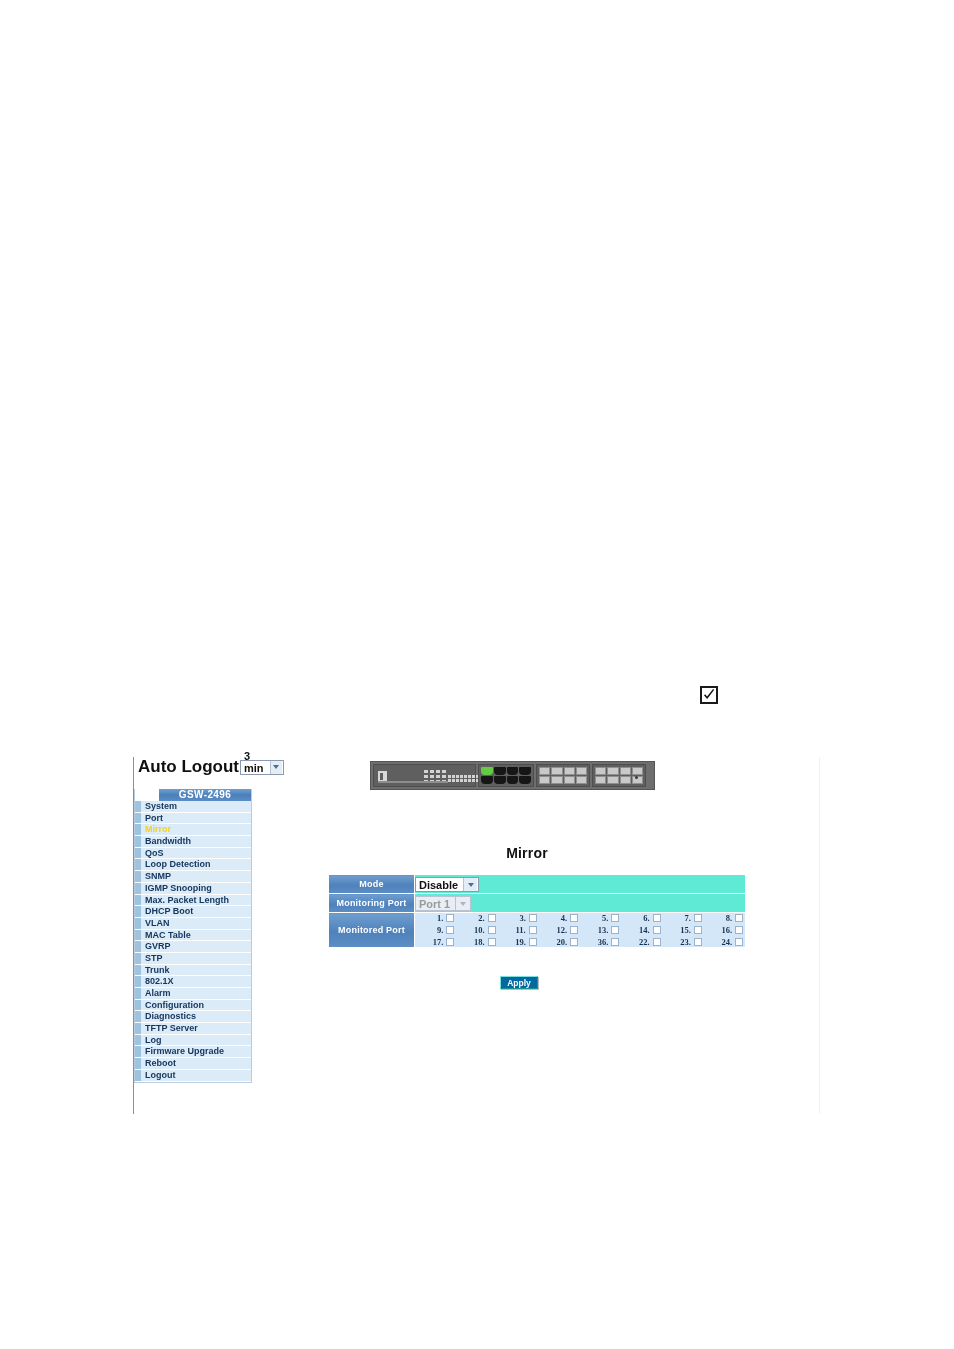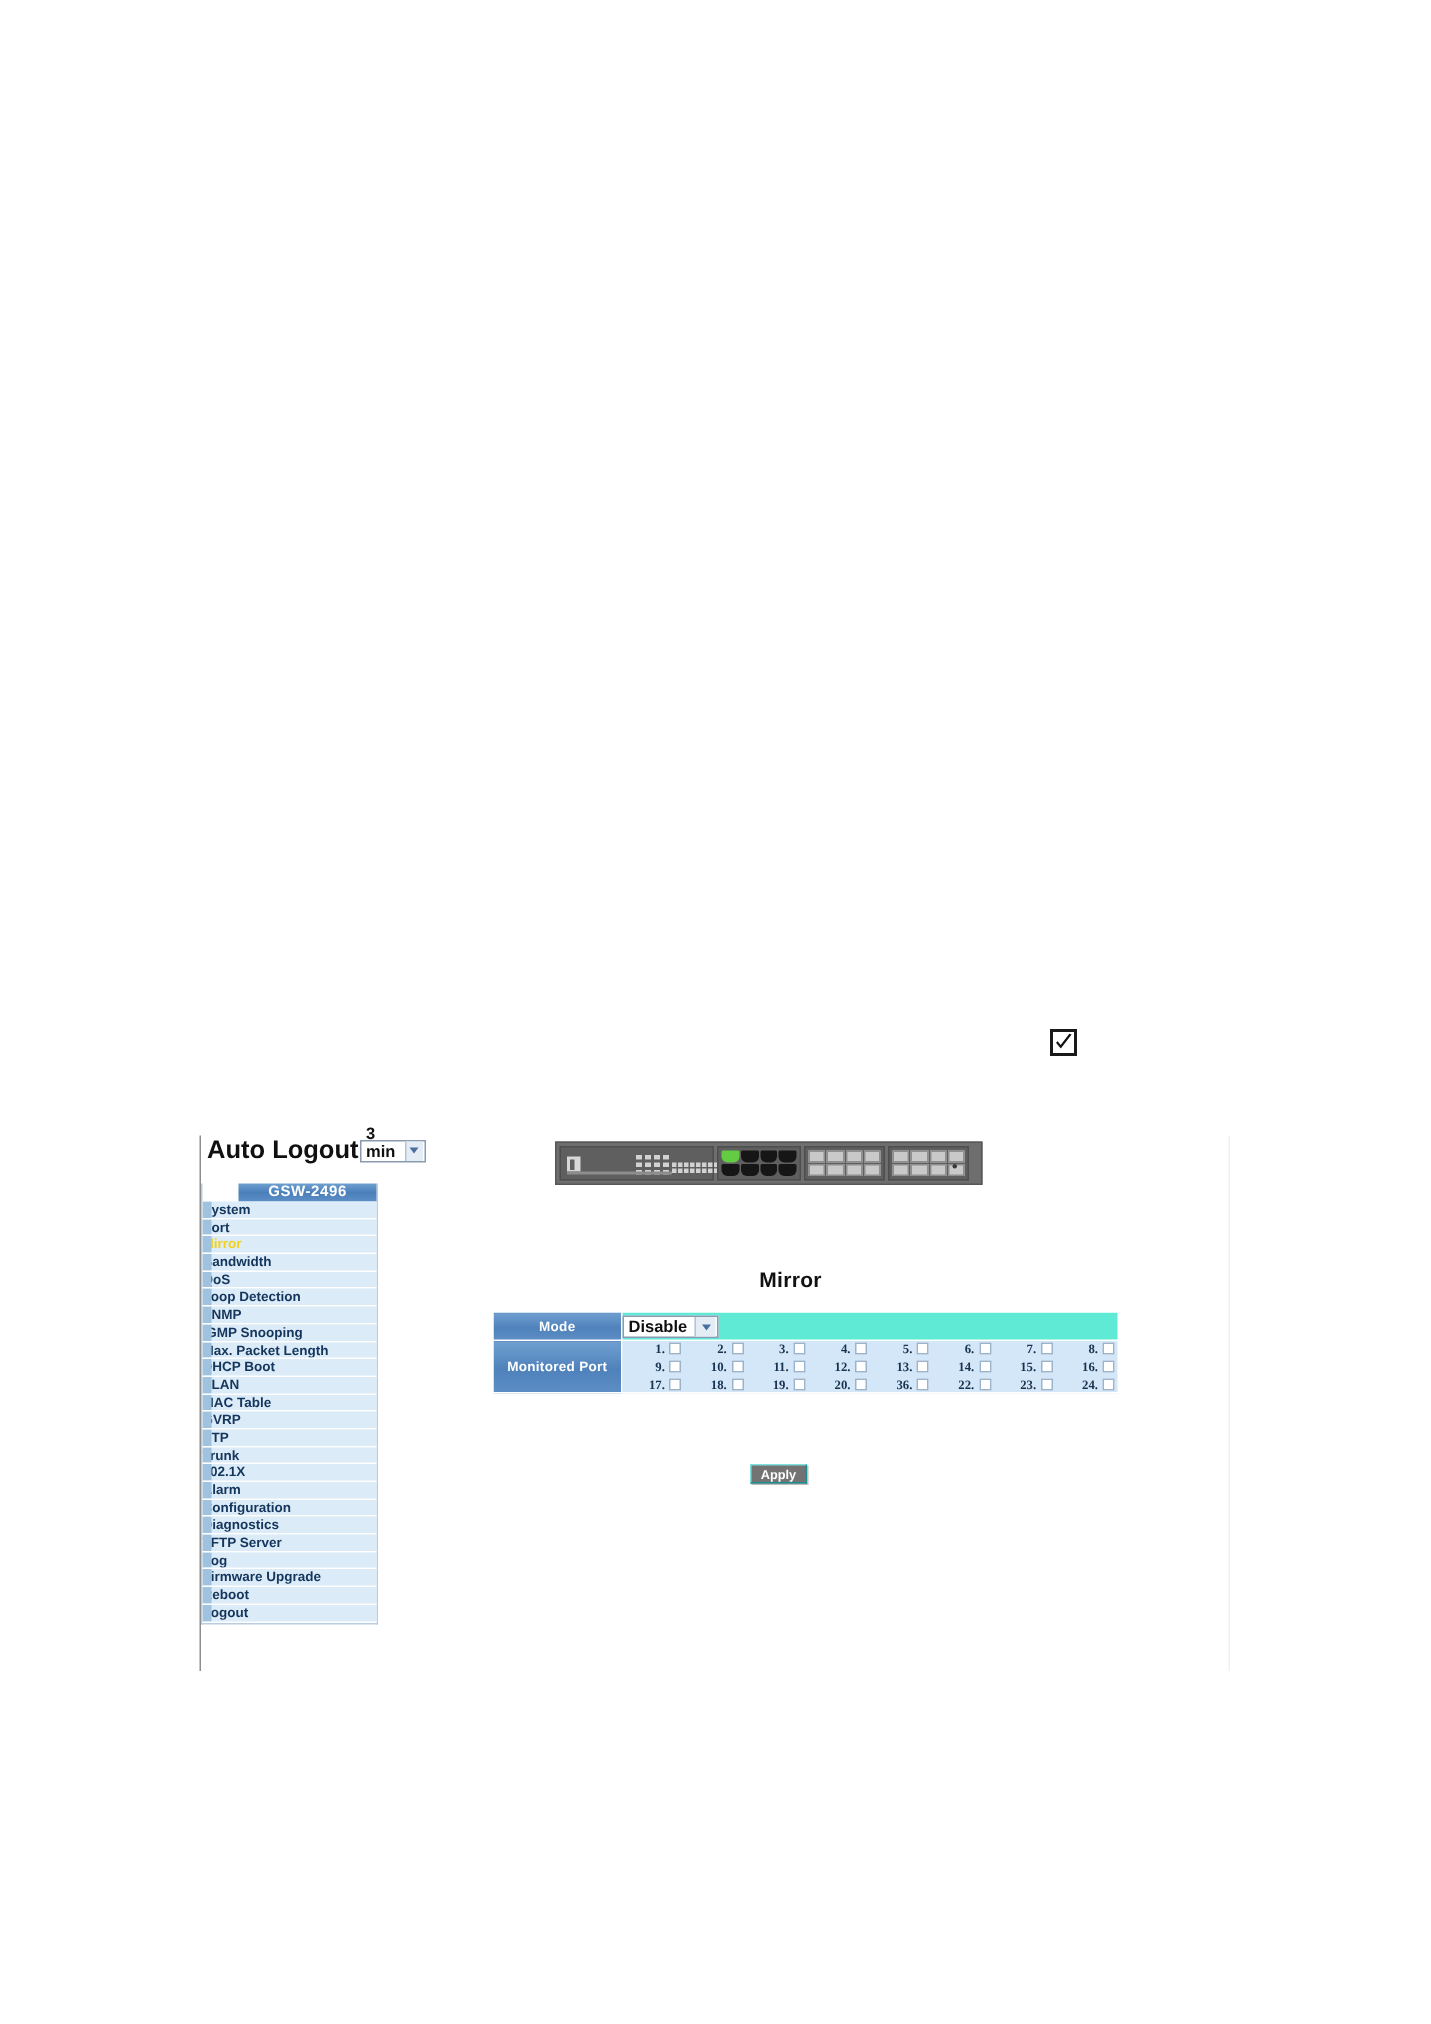--- a/index.html
+++ b/index.html
@@ -166,20 +166,21 @@
     font-family: "Liberation Sans", sans-serif;
     margin-left: 24px;
   }
   .nav-item {
     background: #dbebf8;
     height: 10.7px;
     line-height: 10.7px;
     font-size: 9px;
     font-weight: bold;
     color: #14355c;
+    padding-left: 10px;
     position: relative;
     border-bottom: 1px solid #ffffff;
     white-space: nowrap;
     font-family: "Liberation Sans", sans-serif;
     overflow: hidden;
   }
   .nav-item::before {
     content: "";
     position: absolute;
     left: 0; top: 0; bottom: 0;
@@ -372,21 +373,21 @@
     box-sizing: border-box;
     display: block;
   }
 
   .apply-btn {
     position: absolute;
     left: 238px;
     top: 219px;
     width: 38px;
     height: 13px;
-    background: #737373;
+    background: #0369a1;
     border-top: 1px solid #7fdede;
     border-left: 1px solid #7fdede;
     border-right: 1px solid #1e8f8f;
     border-bottom: 1px solid #1e8f8f;
     box-shadow: 1px 1px 0 #bdbdbd;
     color: #ffffff;
     font-size: 8.5px;
     font-weight: bold;
     text-align: center;
     line-height: 13px;
@@ -533,20 +534,31 @@
           <td class="fieldcell">
             <span class="fake-select" id="mode-select">
               <span>Disable</span>
               <span class="arrowbox">
                   <i></i>
                 </span>
             </span>
           </td>
         </tr>
         <tr>
+          <td class="rowhead">Monitoring Port</td>
+          <td class="fieldcell">
+            <span class="fake-select" id="monitoring-port-select">
+              <span>Port 1</span>
+              <span class="arrowbox">
+                  <i></i>
+                </span>
+            </span>
+          </td>
+        </tr>
+        <tr>
           <td class="rowhead">Monitored Port</td>
           <td class="ports-cell">
             <div class="port-grid" id="port-grid">
                 <div class="port-item">
                   <span>1.</span>
                   <span class="box"></span>
                 </div>
                 <div class="port-item">
                   <span>2.</span>
                   <span class="box"></span>

